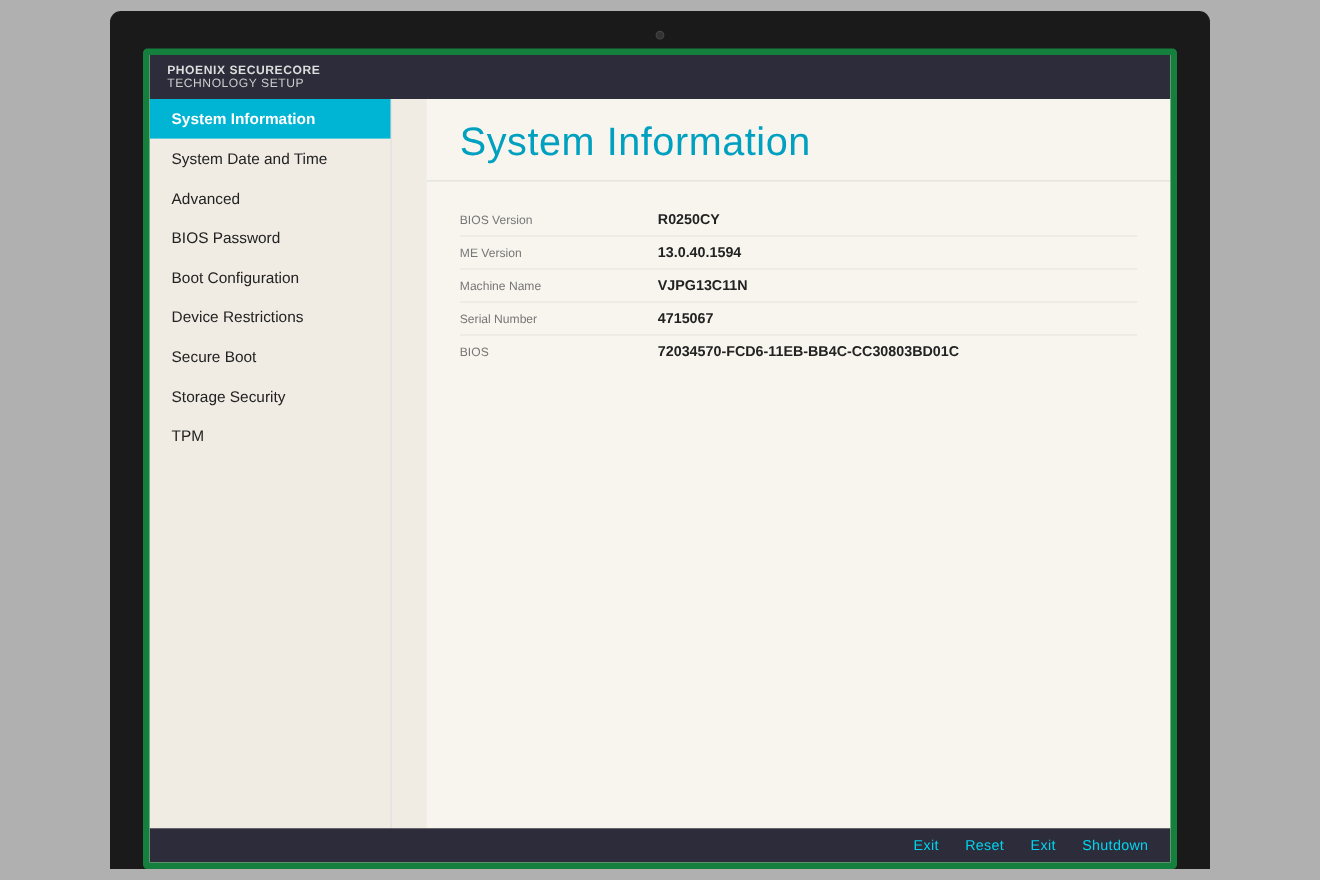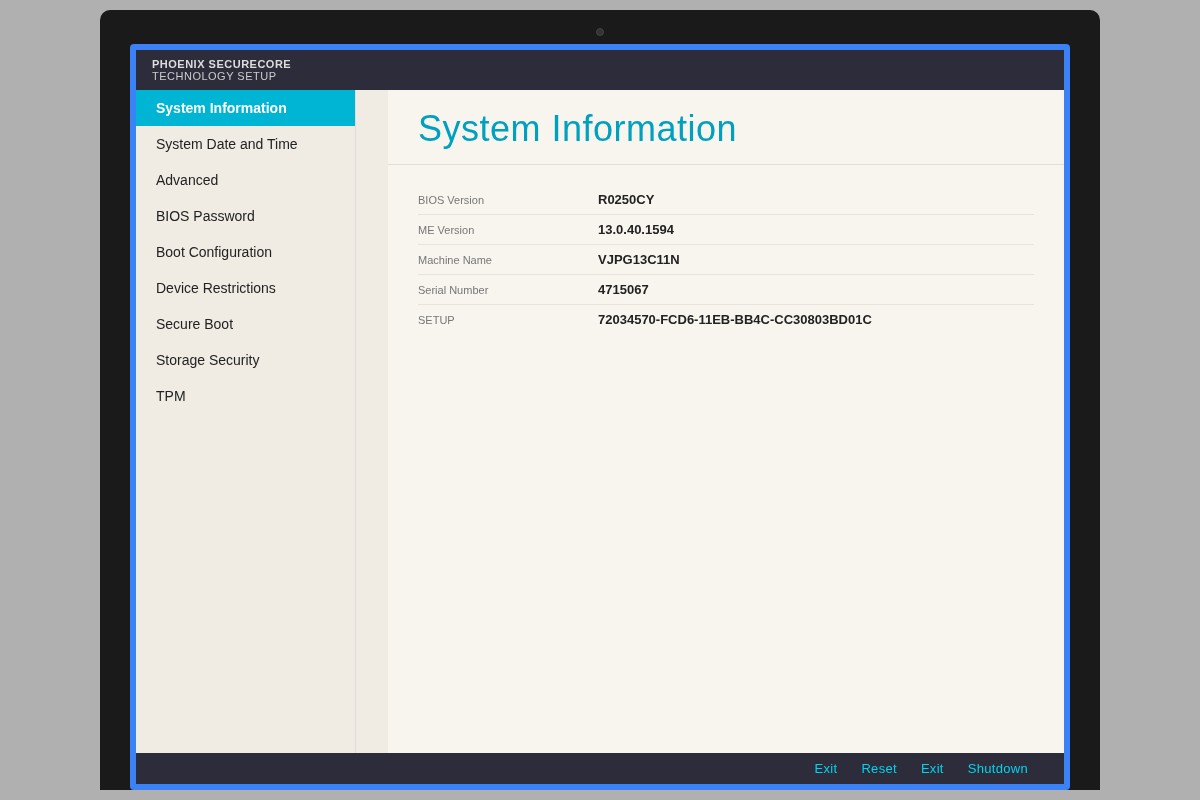--- a/index.html
+++ b/index.html
@@ -38,21 +38,21 @@
       width: 8px;
       height: 8px;
       border-radius: 50%;
       background: #333;
       border: 1px solid #444;
     }
 
     .screen-bezel {
       width: 100%;
       flex: 1;
-      background: #3b82f6;
+      background: #15803d;
       border-radius: 4px;
       display: flex;
       align-items: center;
       justify-content: center;
       padding: 6px;
     }
 
     .screen {
       width: 100%;
       height: 100%;
@@ -154,21 +154,21 @@
     .info-row.spacer {
       padding: 12px 0 4px 0;
       border-bottom: 1px solid #e8e4dc;
     }
 
     .bios-footer {
       background: #2c2c3a;
       display: flex;
       justify-content: flex-end;
       align-items: center;
-      padding: 8px 36px;
+      padding: 8px 20px;
       gap: 24px;
     }
 
     .footer-btn {
       color: #00d4f0;
       font-size: 13px;
       font-weight: 500;
       cursor: pointer;
       letter-spacing: 0.3px;
     }
@@ -234,21 +234,21 @@
             </div>
             <div class="info-row">
               <div class="info-label">Machine Name</div>
               <div class="info-value">VJPG13C11N</div>
             </div>
             <div class="info-row">
               <div class="info-label">Serial Number</div>
               <div class="info-value">4715067</div>
             </div>
             <div class="info-row">
-              <div class="info-label">SETUP</div>
+              <div class="info-label">BIOS</div>
               <div class="info-value">72034570-FCD6-11EB-BB4C-CC30803BD01C</div>
             </div>
 
           </div>
         </div>
       </div>
 
       <div class="bios-footer">
         <div class="footer-btn">Exit</div>
         <div class="footer-btn">Reset</div>

